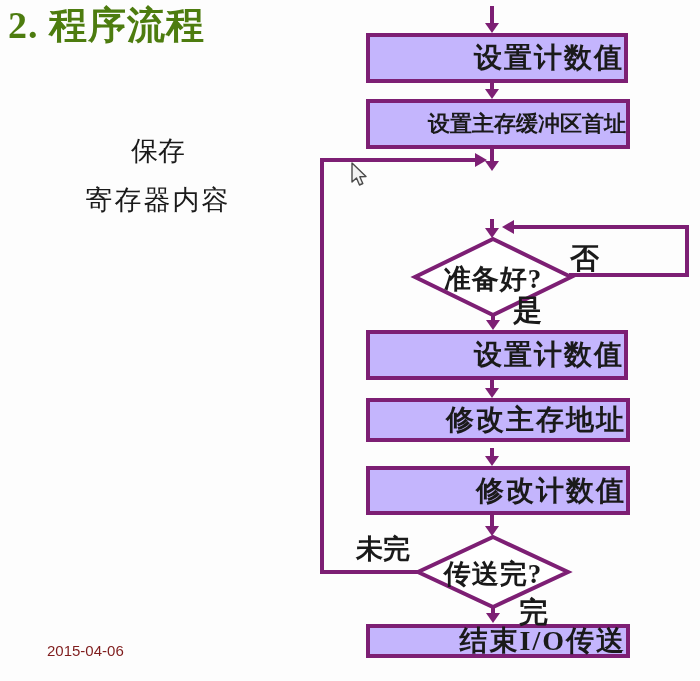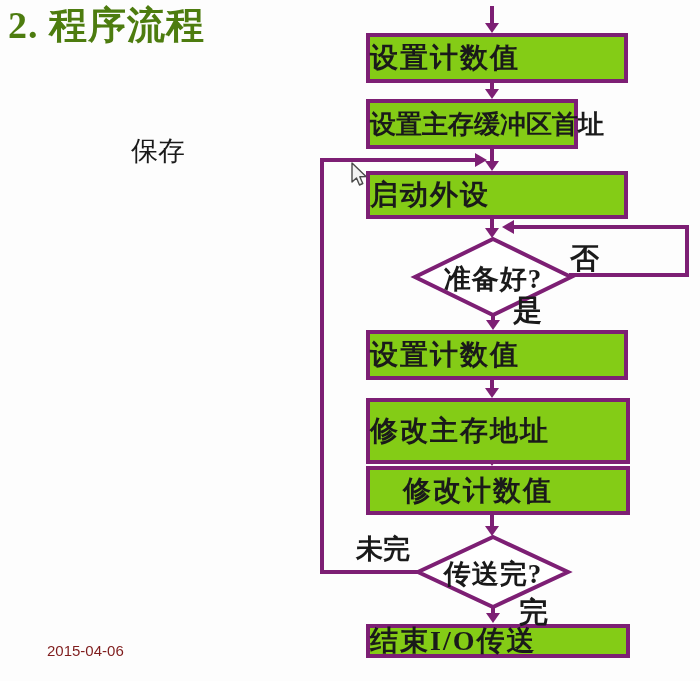--- a/index.html
+++ b/index.html
@@ -13,29 +13,29 @@
 
   .side-note { position:absolute; left:36px; top:138px; width:244px; text-align:center;
                color:var(--ink); font-size:27px; line-height:1.0; }
   .side-note .l2 { margin-top:22px; letter-spacing:2px; }
 
   svg.wires { position:absolute; left:0; top:0; width:700px; height:681px; }
   .ln { stroke:var(--accent); stroke-width:4; fill:none; }
   .arr { fill:var(--accent); stroke:none; }
   .diamond { fill:#ffffff; stroke:var(--accent); stroke-width:4; }
 
-  .fbox { position:absolute; background:#84cc16; border:4px solid var(--accent);
-          display:flex; align-items:center; justify-content:flex-start;
+  .fbox { position:absolute; background:#c4b5fd; border:4px solid var(--accent);
+          display:flex; align-items:center; justify-content:flex-end;
           font-size:28px; font-weight:600; color:var(--ink); letter-spacing:2px;
           white-space:nowrap; }
   .b1 { left:366px; top:33px;  width:262px; height:50px; }
-  .b2 { left:366px; top:99px;  width:212px; height:50px; letter-spacing:0px; font-size:26px; }
+  .b2 { left:366px; top:99px;  width:264px; height:50px; letter-spacing:0px; font-size:22px; }
   .b3 { left:366px; top:171px; width:262px; height:48px; }
   .b4 { left:366px; top:330px; width:262px; height:50px; }
-  .b5 { left:366px; top:398px; width:264px; height:66px; }
+  .b5 { left:366px; top:398px; width:264px; height:44px; }
   .b6 { left:366px; top:466px; width:264px; height:49px;padding-left:33px; }
   .b7 { left:366px; top:624px; width:264px; height:34px; }
 
   .dlabel { position:absolute; text-align:center; font-size:27px; font-weight:600;
             color:var(--ink); letter-spacing:1px; white-space:nowrap; }
   .d1t { left:415px; top:261px; width:156px; }
   .d2t { left:418px; top:556px; width:150px; }
 
   .branch { position:absolute; font-size:29px; font-weight:600; color:var(--ink);
             white-space:nowrap; }
@@ -51,20 +51,21 @@
 </style>
 </head>
 <body>
 
 <div class="slide">
 
   <div class="page-title">2. 程序流程</div>
 
   <div class="side-note">
     <div class="l1">保存</div>
+    <div class="l2">寄存器内容</div>
   </div>
 
   <svg class="wires" viewBox="0 0 700 681">
 
     <line class="ln" x1="492" y1="6" x2="492" y2="25"></line>
     <polygon class="arr" points="485,23 499,23 492,33"></polygon>
 
     <line class="ln" x1="492" y1="83" x2="492" y2="91"></line>
     <polygon class="arr" points="485,89 499,89 492,99"></polygon>
 
@@ -99,23 +100,20 @@
     <line class="ln" x1="493" y1="607" x2="493" y2="614"></line>
     <polygon class="arr" points="486,613 500,613 493,623"></polygon>
   </svg>
 
   <div class="fbox b1">
     <span>设置计数值</span>
   </div>
   <div class="fbox b2">
     <span>设置主存缓冲区首址</span>
   </div>
-  <div class="fbox b3">
-    <span>启动外设</span>
-  </div>
   <div class="fbox b4">
     <span>设置计数值</span>
   </div>
   <div class="fbox b5">
     <span>修改主存地址</span>
   </div>
   <div class="fbox b6">
     <span>修改计数值</span>
   </div>
   <div class="fbox b7">

